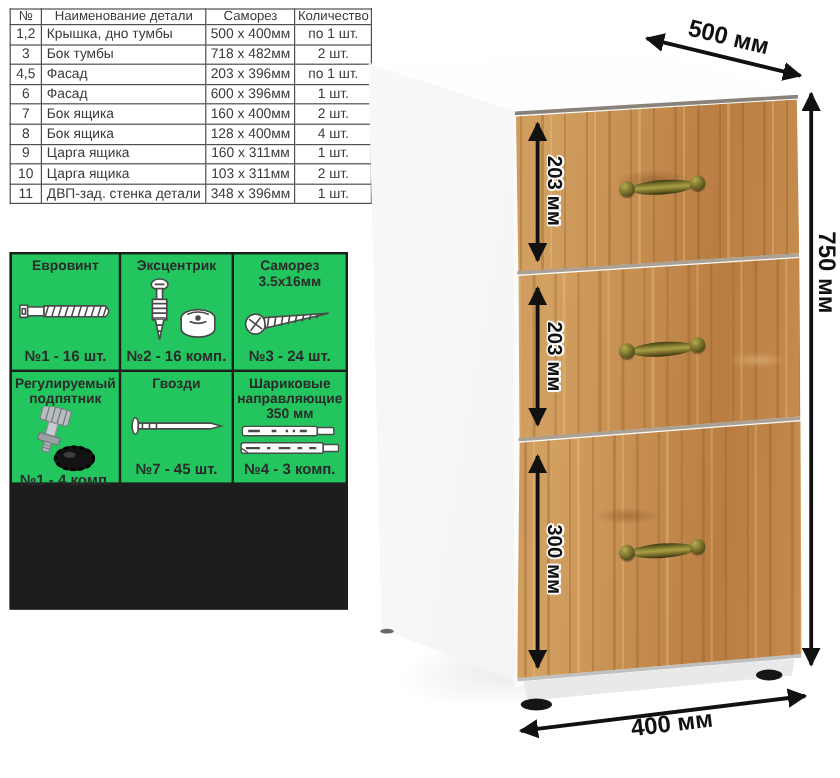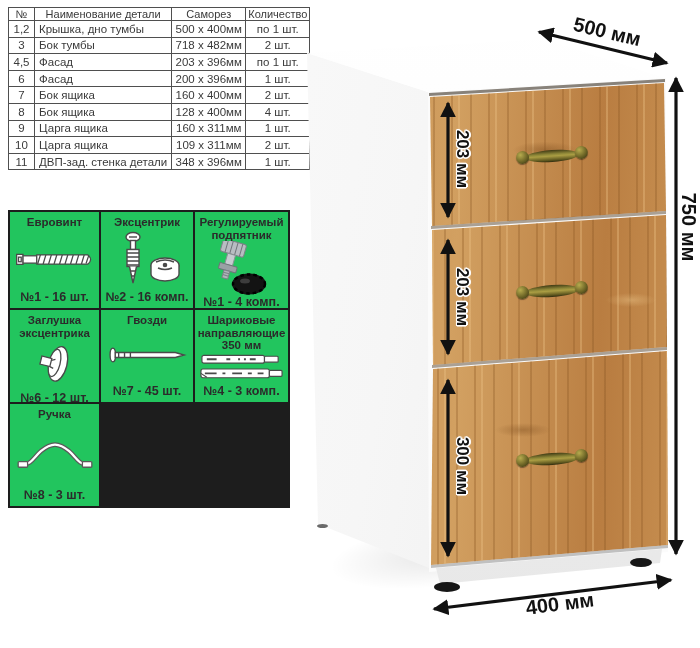--- a/index.html
+++ b/index.html
@@ -111,21 +111,21 @@
       </tr>
     <tr>
         <td class="c">4,5</td>
         <td>Фасад</td>
         <td class="c">203 х 396мм</td>
         <td class="c">по 1 шт.</td>
       </tr>
     <tr>
         <td class="c">6</td>
         <td>Фасад</td>
-        <td class="c">200 х 396мм</td>
+        <td class="c">600 х 396мм</td>
         <td class="c">1 шт.</td>
       </tr>
     <tr>
         <td class="c">7</td>
         <td>Бок ящика</td>
         <td class="c">160 х 400мм</td>
         <td class="c">2 шт.</td>
       </tr>
     <tr>
         <td class="c">8</td>
@@ -135,21 +135,21 @@
       </tr>
     <tr>
         <td class="c">9</td>
         <td>Царга ящика</td>
         <td class="c">160 х 311мм</td>
         <td class="c">1 шт.</td>
       </tr>
     <tr>
         <td class="c">10</td>
         <td>Царга ящика</td>
-        <td class="c">109 х 311мм</td>
+        <td class="c">103 х 311мм</td>
         <td class="c">2 шт.</td>
       </tr>
     <tr>
         <td class="c">11</td>
         <td>ДВП-зад. стенка детали</td>
         <td class="c">348 х 396мм</td>
         <td class="c">1 шт.</td>
       </tr>
   </tbody>
 </table>
@@ -181,53 +181,53 @@
           <path d="M21.5,41 h5 M22.5,46 h3"></path>
         <ellipse cx="56" cy="35" rx="14" ry="7" fill="#fff"></ellipse>
         <path d="M42,35 v9 a14,7 0 0 0 28,0 v-9" fill="#fff"></path>
         <path d="M47,32 q9,-4 18,0 M49,38 q7,3 14,0"></path>
           <circle cx="56" cy="35" r="1.6" fill="#4a4a4a"></circle>
       </svg>
     </div>
     <div class="hw-count">№2 - 16 комп.</div>
   </div>
   <div class="hw-cell">
+    <div class="hw-title">Саморез 3.5х16мм</div>
+    <div class="hw-icon">
+      <svg width="84" height="36" viewBox="0 0 86 36" fill="none" stroke="#4a4a4a" stroke-width="1.4">
+        <g transform="rotate(-8 43 18)">
+          <circle cx="13" cy="18" r="8.5" fill="#fff"></circle>
+          <path d="M8,13 l10,10 M18,13 l-10,10"></path>
+          <path d="M21,13.5 L76,17.5 L21,22.5 z" fill="#fff"></path>
+          <path d="M25,13.8 l-2.5,8.6 M31,14 l-2.5,8.3 M37,14.3 l-2.5,8 M43,14.7 l-2.5,7.4 M49,15 l-2.5,6.8 M55,15.4 l-2.3,6 M61,15.8 l-2,5.2 M67,16.3 l-1.7,4.2"></path>
+        </g>
+      </svg>
+    </div>
+    <div class="hw-count">№3 - 24 шт.</div>
+  </div>
+  <div class="hw-cell">
     <div class="hw-title">Регулируемый подпятник</div>
     <div class="hw-icon">
       <svg width="66" height="54" viewBox="0 0 66 54">
         <g transform="rotate(16 28 20)">
           <rect x="9" y="2" width="24" height="13" rx="2" fill="#b8bdc2" stroke="#7c8287"></rect>
           <path d="M14,2 v13 M19,2 v13 M24,2 v13 M29,2 v13" stroke="#71767b"></path>
           <rect x="17" y="15" width="8" height="11" fill="#c6cbd0" stroke="#8a9095"></rect>
           <rect x="12" y="26" width="18" height="6" rx="1" fill="#9aa0a5" stroke="#6e7478"></rect>
           <rect x="18" y="32" width="6" height="8" fill="#b0b5ba" stroke="#7c8287"></rect>
           <path d="M18,34.5 h6 M18,37 h6" stroke="#7c8287"></path>
         </g>
         <ellipse cx="40" cy="43" rx="17" ry="10.5" fill="#131313"></ellipse>
         <ellipse cx="40" cy="43" rx="16" ry="9.5" fill="none" stroke="#000" stroke-width="2.5" stroke-dasharray="3.5 3"></ellipse>
         <ellipse cx="36" cy="40" rx="5" ry="2.5" fill="#3c3c3c"></ellipse>
       </svg>
     </div>
     <div class="hw-count">№1 - 4 комп.</div>
   </div>
   <div class="hw-cell">
-    <div class="hw-title">Заглушка эксцентрика</div>
-    <div class="hw-icon">
-      <svg width="54" height="52" viewBox="0 0 56 56" fill="none" stroke="#4a4a4a" stroke-width="1.4">
-        <g transform="rotate(14 28 28)">
-          <ellipse cx="31" cy="26" rx="9.5" ry="19" fill="#fff"></ellipse>
-          <ellipse cx="27" cy="26" rx="6" ry="15" fill="#fff"></ellipse>
-          <rect x="12" y="22" width="11" height="9" fill="#fff"></rect>
-          <path d="M23,24 l4,-2 M23,31 l4,1"></path>
-        </g>
-      </svg>
-    </div>
-    <div class="hw-count">№6 - 12 шт.</div>
-  </div>
-  <div class="hw-cell">
     <div class="hw-title">Гвозди</div>
     <div class="hw-icon">
       <svg width="84" height="22" viewBox="0 0 86 22" fill="none" stroke="#4a4a4a" stroke-width="1.4">
         <ellipse cx="8" cy="11" rx="2.8" ry="7" fill="#fff"></ellipse>
         <path d="M10.5,8.5 H72 L81,11 L72,13.5 H10.5 z" fill="#fff"></path>
         <path d="M14,8.5 v5 M20,8.5 v5 M26,8.5 v5"></path>
       </svg>
     </div>
     <div class="hw-count">№7 - 45 шт.</div>
   </div>
@@ -238,32 +238,20 @@
         <rect x="3" y="3" width="64" height="8" rx="2" fill="#fff"></rect>
         <rect x="67" y="4" width="14" height="6" rx="1" fill="#fff"></rect>
         <path d="M8,7 h10 M28,7 h4 M40,7 h2 M46,7 h2 M52,7 h6" stroke-width="2"></path>
         <rect x="2" y="17" width="70" height="9" rx="2" fill="#fff"></rect>
         <rect x="72" y="18.5" width="13" height="6" rx="1" fill="#fff"></rect>
         <path d="M6,21.5 h12 M24,21.5 h3 M34,21.5 h10 M50,21.5 h4 M60,21.5 h6" stroke-width="2"></path>
         <path d="M2,21.5 l6,4"></path>
       </svg>
     </div>
     <div class="hw-count">№4 - 3 комп.</div>
-  </div>
-  <div class="hw-cell">
-    <div class="hw-title">Ручка</div>
-    <div class="hw-icon">
-      <svg width="80" height="34" viewBox="0 0 82 36" fill="none" stroke="#5a5a5a">
-        <path d="M7,29 c9,0 11,-7 19,-14 c6,-5 11,-7 15,-7 c4,0 9,2 15,7 c8,7 10,14 19,14" stroke-width="5" stroke-linecap="round"></path>
-        <path d="M7,29 c9,0 11,-7 19,-14 c6,-5 11,-7 15,-7 c4,0 9,2 15,7 c8,7 10,14 19,14" stroke="#fff" stroke-width="2.4" stroke-linecap="round"></path>
-        <rect x="2" y="26" width="10" height="6" rx="1" fill="#fff" stroke-width="1.4"></rect>
-        <rect x="70" y="26" width="10" height="6" rx="1" fill="#fff" stroke-width="1.4"></rect>
-      </svg>
-    </div>
-    <div class="hw-count">№8 - 3 шт.</div>
   </div>
 </div>
 
 <div class="scene">
   <div class="floor-shadow"></div>
   <div class="poly side"></div>
   <div class="poly top"></div>
   <div class="poly front-back"></div>
   <div class="poly plinth"></div>
   <div class="poly wood d1"></div>

